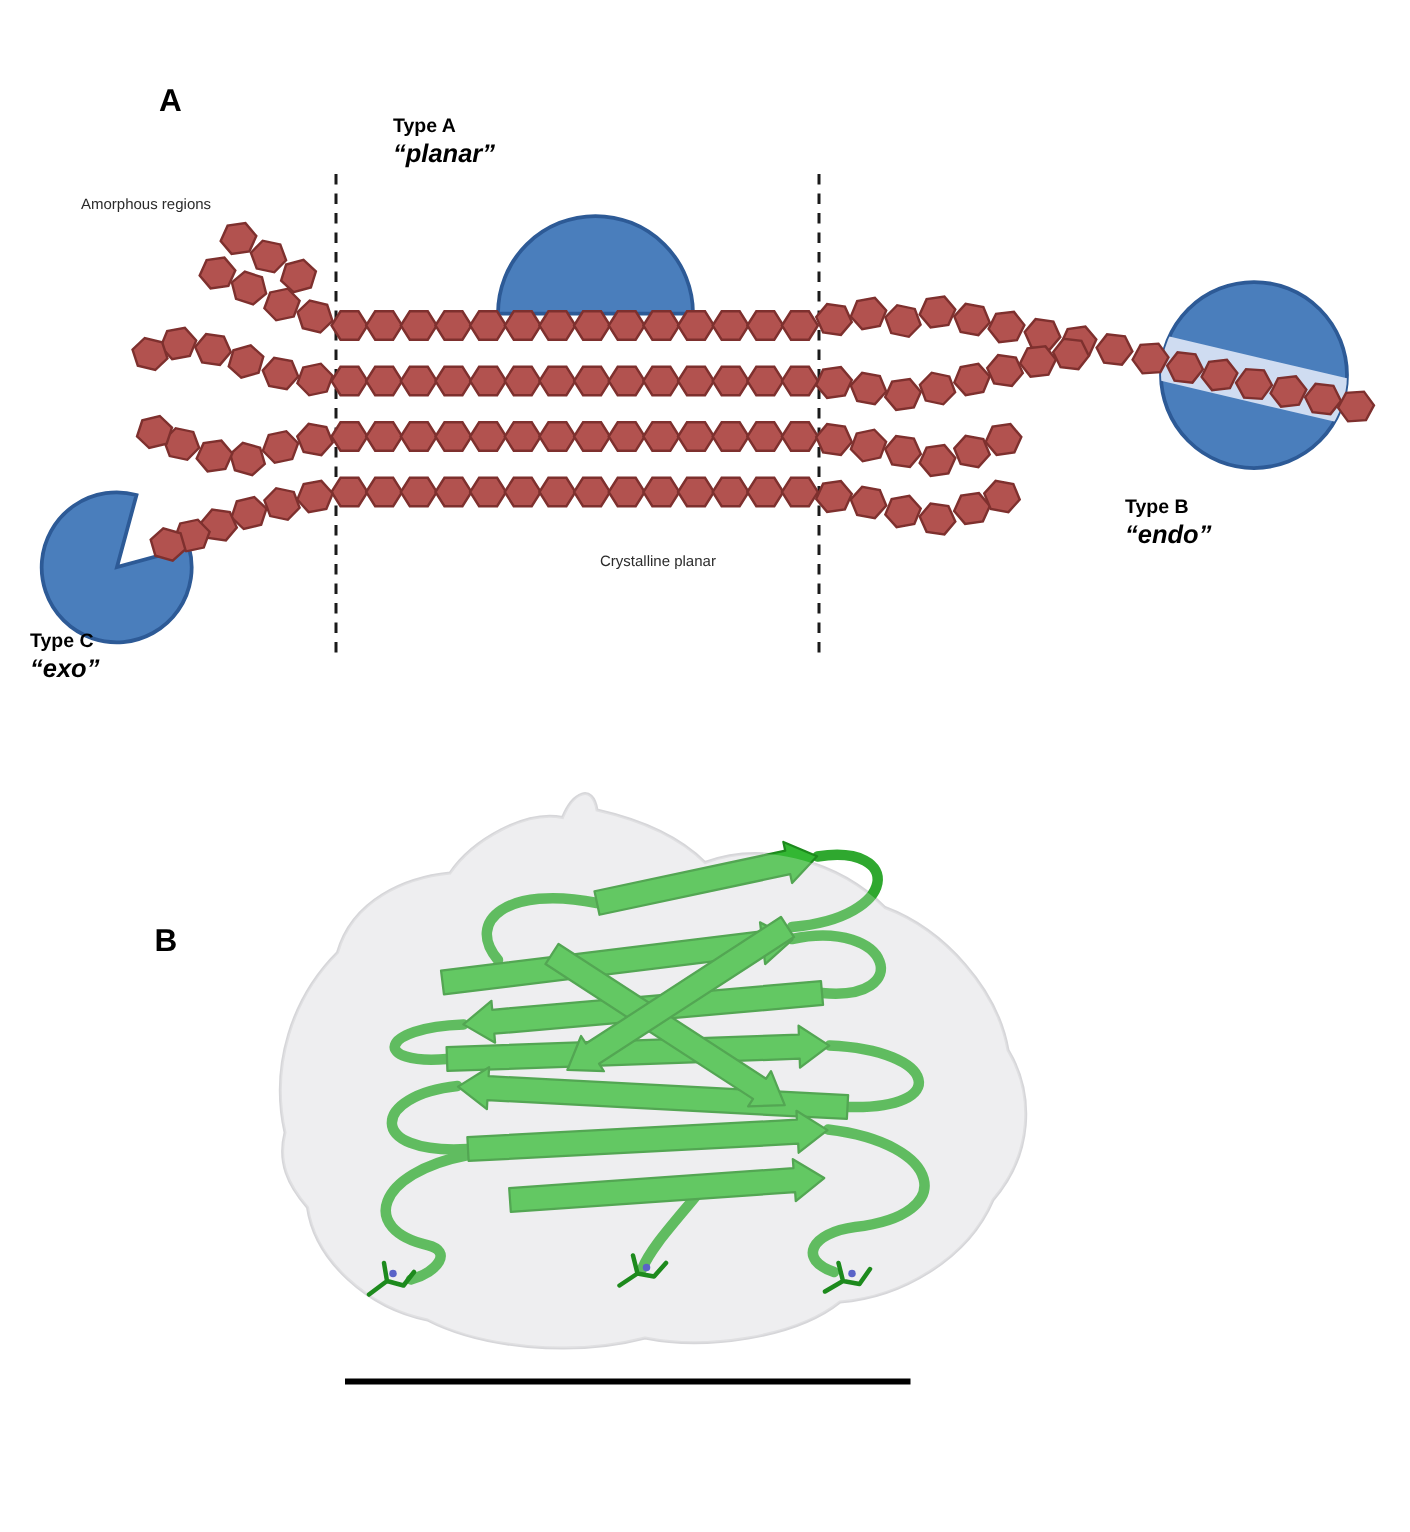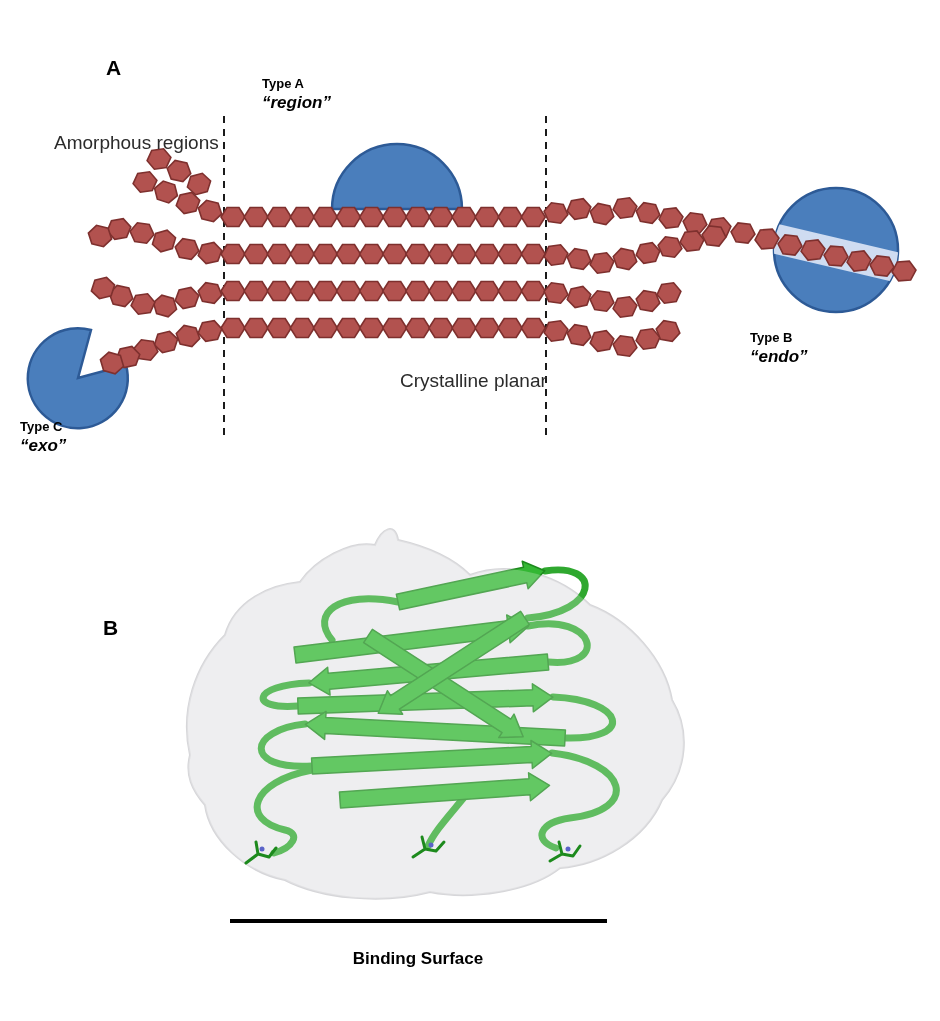--- a/index.html
+++ b/index.html
@@ -8,21 +8,21 @@
     width:940px;height:1021px;position:relative;overflow:hidden;
     background:var(--background,#ffffff);
     font-family:"Liberation Sans",sans-serif;color:var(--text,#000);
   }
   .stage{position:absolute;inset:0}
   svg.fig{position:absolute;left:0;top:0}
   .lbl{position:absolute;line-height:1.25;white-space:nowrap}
   .panel-letter{font-size:21px;font-weight:bold}
   .enzyme-label .name{font-weight:bold;font-size:13px}
   .enzyme-label .mode{font-weight:bold;font-style:italic;font-size:17px}
-  .small-note{font-size:19px;color:#2b2b2b}
+  .small-note{font-size:10px;color:#2b2b2b}
   .caption{font-weight:bold;font-size:17px}
 
   .dash{stroke:#1a1a1a;stroke-width:2;stroke-dasharray:7 6;fill:none}
   .enzyme{fill:var(--enzyme-fill,#4a7ebc);stroke:var(--enzyme-stroke,#2d5a96);stroke-width:2.5}
   .cleft{fill:var(--cleft-fill,#cfdcf1)}
   .hex{fill:var(--sugar-fill,#b2524f);stroke:var(--sugar-stroke,#7e302e);stroke-width:1.6}
   .surface{fill:var(--surface-fill,#e9e9eb);stroke:var(--surface-stroke,#d6d6d9);stroke-width:2}
   .surface-overlay{fill:#ffffff;opacity:0.24;stroke:none}
   .loops path{fill:none;stroke:var(--ribbon-loop,#2fa82f);stroke-width:7;stroke-linecap:round}
   .strands polygon{fill:var(--ribbon-fill,#33b733);stroke:var(--ribbon-stroke,#1d8a1d);stroke-width:1.5;stroke-linejoin:round}
@@ -246,33 +246,32 @@
       </g>
     </g>
 
     <line class="bind-line" x1="230" y1="921" x2="607" y2="921"></line>
   </svg>
 
   <div class="lbl panel-letter" style="left:106px;top:55px">A</div>
 
   <div class="lbl enzyme-label" style="left:262px;top:76px">
     <div class="name">Type A</div>
-    <div class="mode">“region”</div>
+    <div class="mode">“planar”</div>
   </div>
 
   <div class="lbl small-note" style="left:54px;top:131px">Amorphous regions</div>
 
   <div class="lbl small-note" style="left:400px;top:369px">Crystalline planar</div>
 
   <div class="lbl enzyme-label" style="left:750px;top:330px">
     <div class="name">Type B</div>
     <div class="mode">“endo”</div>
   </div>
 
   <div class="lbl enzyme-label" style="left:20px;top:419px">
     <div class="name">Type C</div>
     <div class="mode">“exo”</div>
   </div>
 
   <div class="lbl panel-letter" style="left:103px;top:615px">B</div>
 
-  <div class="lbl caption" style="left:218px;top:948px;width:400px;text-align:center">Binding Surface</div>
 </div>
 
 </body></html>

